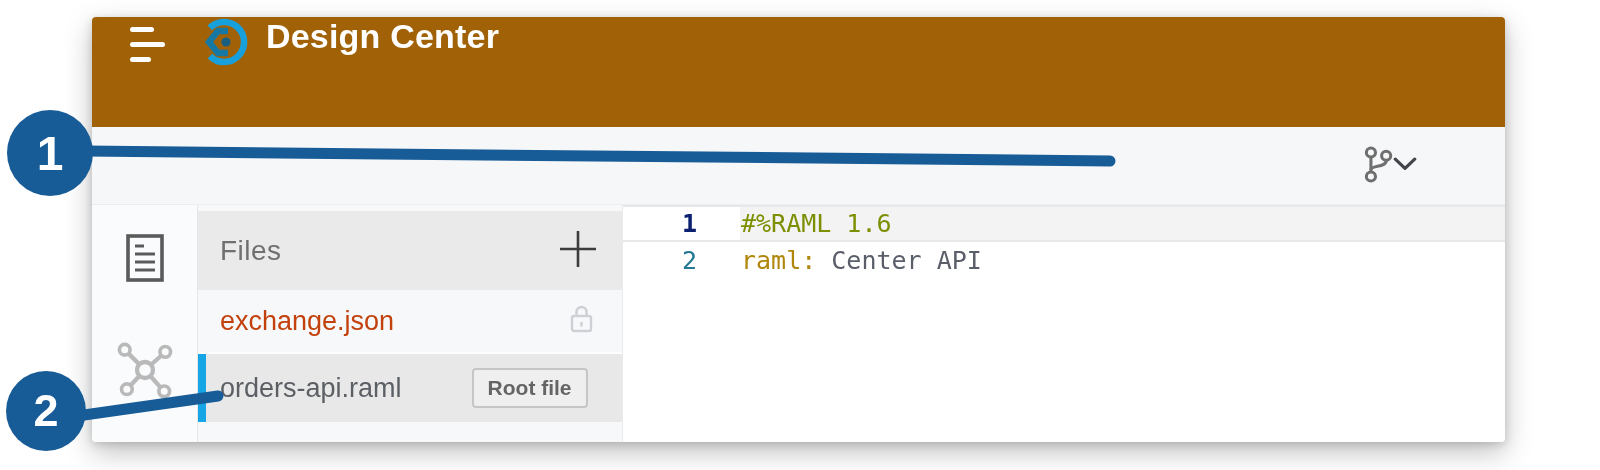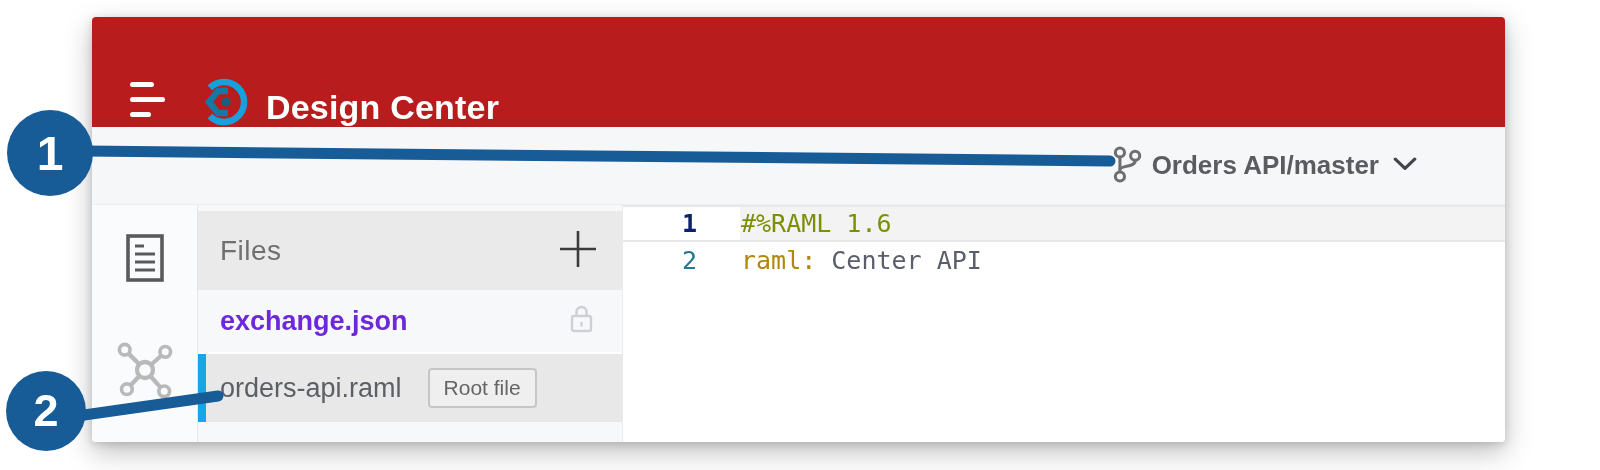--- a/index.html
+++ b/index.html
@@ -8,21 +8,21 @@
 
   
   .card {
     position:absolute; left:92px; top:17px; width:1413px; height:425px;
     background:#fff; border-radius:4px; overflow:hidden; z-index:1;
     box-shadow:0 10px 28px rgba(0,0,0,.25), 0 2px 8px rgba(0,0,0,.15);
     display:flex; flex-direction:column;
   }
 
   
-  .topbar { height:110px; flex:0 0 110px; background:#b91c1c; display:flex; align-items:flex-end; }
+  .topbar { height:110px; flex:0 0 110px; background:#a16207; display:flex; align-items:flex-start; }
   .hamburger { margin-left:38px; width:36px; cursor:pointer; }
   .hamburger span { display:block; height:5px; border-radius:2.5px; background:#fff; margin:10px 0; }
   .hamburger span:nth-child(1){ width:24px; }
   .hamburger span:nth-child(2){ width:35px; }
   .hamburger span:nth-child(3){ width:21px; }
   .logo { margin-left:33px; width:50px; height:50px; }
   .app-title { color:#fff; font-size:34px; font-weight:700; margin-left:17px; letter-spacing:.2px; }
 
   
   .toolbar {
@@ -40,26 +40,26 @@
   .icon-btn + .icon-btn { margin-top:42px; }
 
   
   .files { flex:0 0 425px; background:#f7f8f9; border-right:1px solid #e9ebed; padding-top:6px; display:flex; flex-direction:column; }
   .files-header { height:79px; background:#eaeaeb; display:flex; align-items:center; justify-content:space-between; padding:0 24px 0 22px; }
   .files-title { font-size:28px; font-weight:300; color:#707070; letter-spacing:.5px; }
   .add-file { background:none; border:none; cursor:pointer; display:flex; align-items:center; }
 
   .file-row { height:64px; display:flex; align-items:center; padding:0 26px 0 22px; cursor:pointer; border-bottom:2px solid #fdfdfe; }
   .file-name { font-size:27px; color:#5c6065; flex:0 0 auto; }
-  .file-row.dim .file-name { color:#6d28d9;font-weight:bold; }
+  .file-row.dim .file-name { color:#c2410c; }
   .file-row .spacer { flex:1; }
-  .file-row.selected { height:68px; background:#e8e8e9; border-left:8px solid #16a5e5; border-bottom:none; padding-left:14px; }
+  .file-row.selected { height:68px; background:#e8e8e9; border-left:8px solid #16a5e5; border-bottom:none; padding-left:14px;gap:44px; }
   .badge {
     margin-left:26px; font-size:21px; color:#656565; background:#efefef;
-    border:2px solid #c6c6c6; border-radius:4px; padding:6px 14px; white-space:nowrap;
+    border:2px solid #c6c6c6; border-radius:4px; padding:6px 14px; white-space:nowrap;font-weight:bold;
   }
 
   
   .editor { flex:1; background:#fff; font-family:"DejaVu Sans Mono", monospace; font-size:25px; padding-top:0; cursor:text; }
   .code-line { height:37px; line-height:37px; display:flex; white-space:pre; }
   .code-line .ln { flex:0 0 74px; text-align:right; color:#237893; }
   .code-line .code { padding-left:44px; }
   .code-line.active {
     background:linear-gradient(90deg, rgba(0,0,0,0) 0 117px, #f3f3f3 117px 100%);
     box-shadow:inset 0 2px 0 #e7e8e9, inset 0 -2px 0 #e7e8e9;
@@ -110,21 +110,20 @@
       <button class="branch-selector">
         <span>
           <svg viewBox="0 0 27 34" width="30" height="37">
             <circle cx="7" cy="6" r="4.2" fill="none" stroke="#6f6f6f" stroke-width="2.8"></circle>
             <circle cx="21" cy="9" r="4.2" fill="none" stroke="#6f6f6f" stroke-width="2.8"></circle>
             <circle cx="7" cy="28" r="4.2" fill="none" stroke="#6f6f6f" stroke-width="2.8"></circle>
             <line x1="7" y1="10.5" x2="7" y2="23.5" stroke="#6f6f6f" stroke-width="2.8"></line>
             <path d="M21 13.5 C21 20 7 17.5 7 22" fill="none" stroke="#6f6f6f" stroke-width="2.8"></path>
           </svg>
         </span>
-        <span class="branch-label">Orders API/master</span>
         <span>
           <svg viewBox="0 0 22 13" width="24" height="14">
             <polyline points="2,2 11,10.5 20,2" fill="none" stroke="#43454a" stroke-width="3" stroke-linecap="round" stroke-linejoin="round"></polyline>
           </svg>
         </span>
       </button>
     </div>
 
     <div class="body">
 

